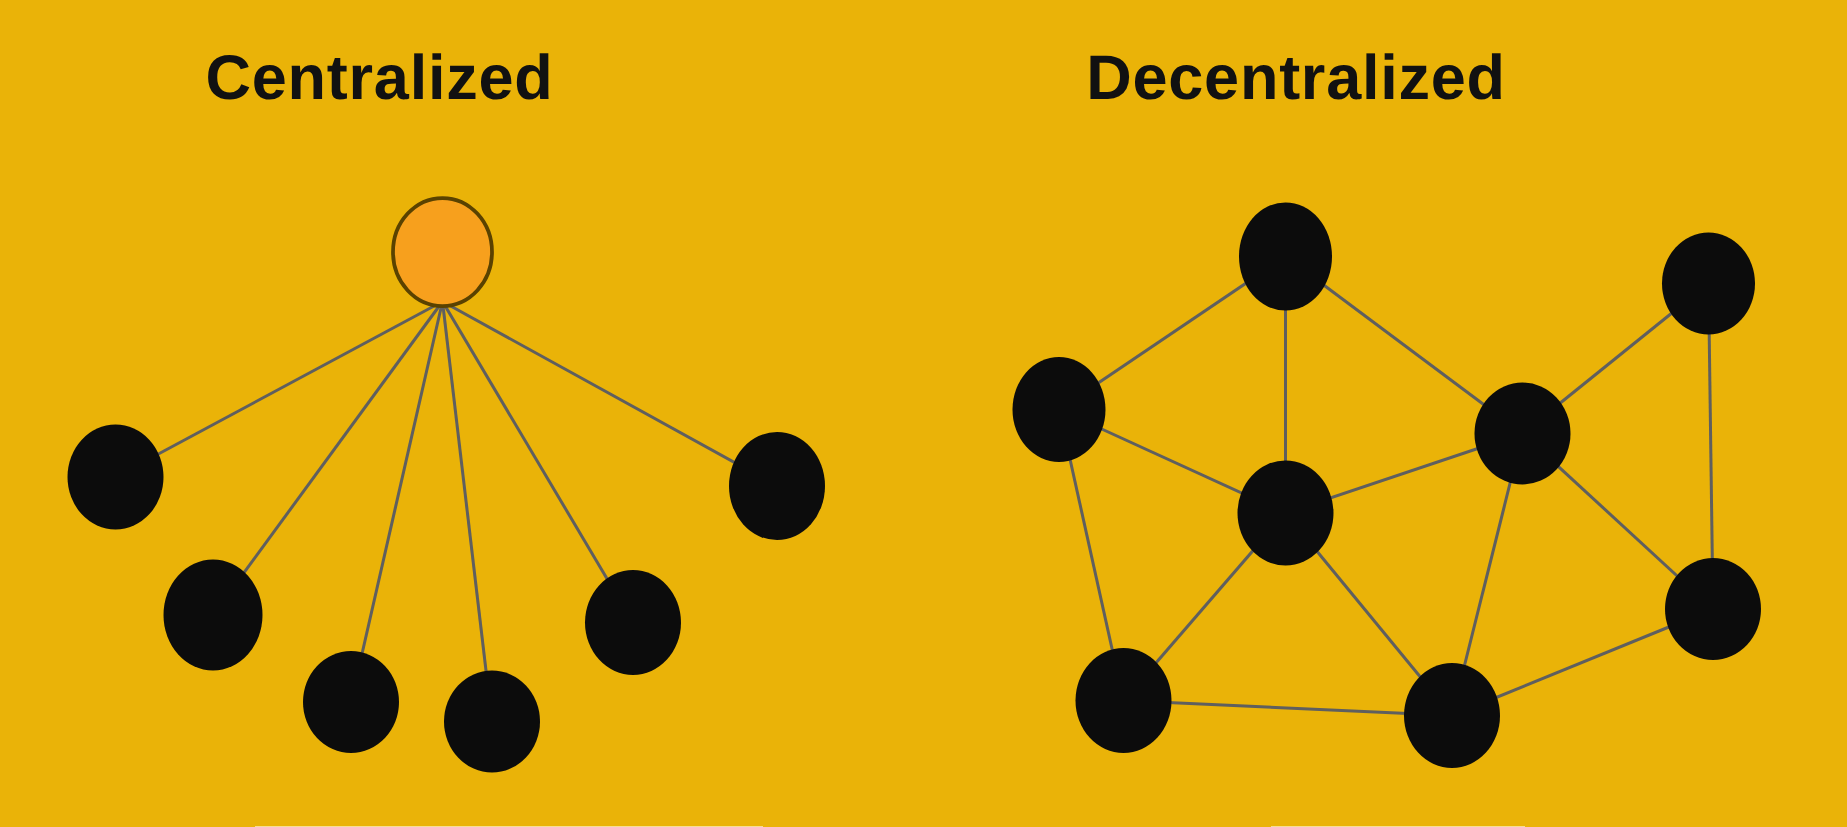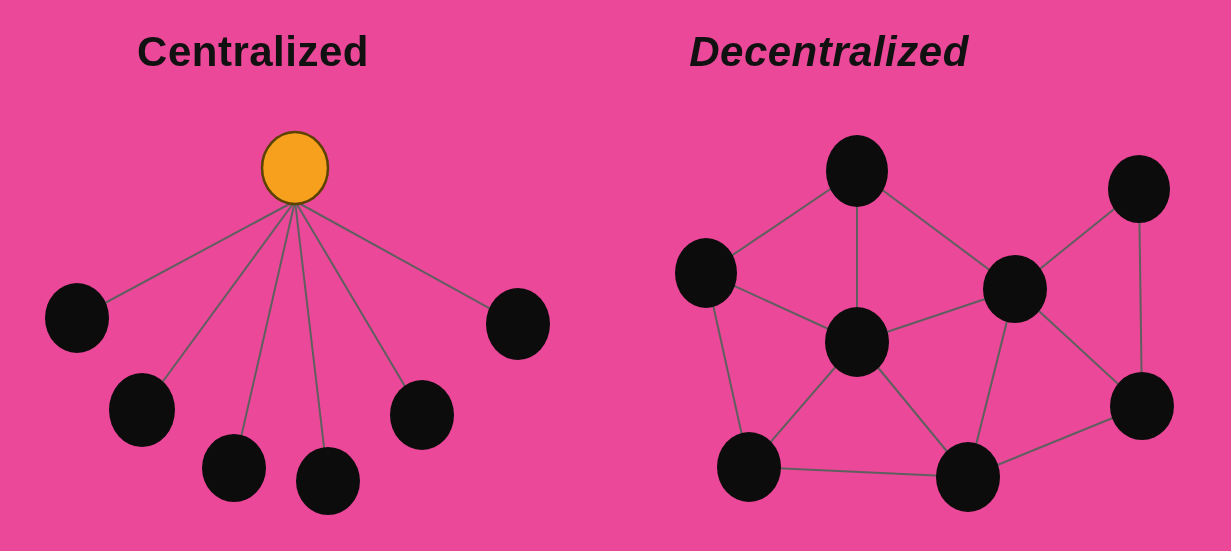--- a/index.html
+++ b/index.html
@@ -5,35 +5,35 @@
   html, body {
     margin: 0;
     padding: 0;
     background: #ffffff;
     font-family: "Liberation Sans", sans-serif;
   }
   .canvas {
     position: relative;
     width: 1231px;
     height: 551px;
-    background: #ec4899;
+    background: #eab308;
     overflow: hidden;
   }
   .panel-title {
     position: absolute;
     top: 28px;
     transform: translateX(-50%);
     font-weight: bold;
     font-size: 42px;
     letter-spacing: 0.5px;
     color: #111111;
     white-space: nowrap;
   }
   .title-left  { left: 253px; }
-  .title-right { left: 829px; font-style: italic; }
+  .title-right { left: 864px; }
   svg.net {
     position: absolute;
     left: 0; top: 0;
   }
 </style>
 </head>
 <body>
 
 <div class="canvas">
   <div class="panel-title title-left">Centralized</div>

